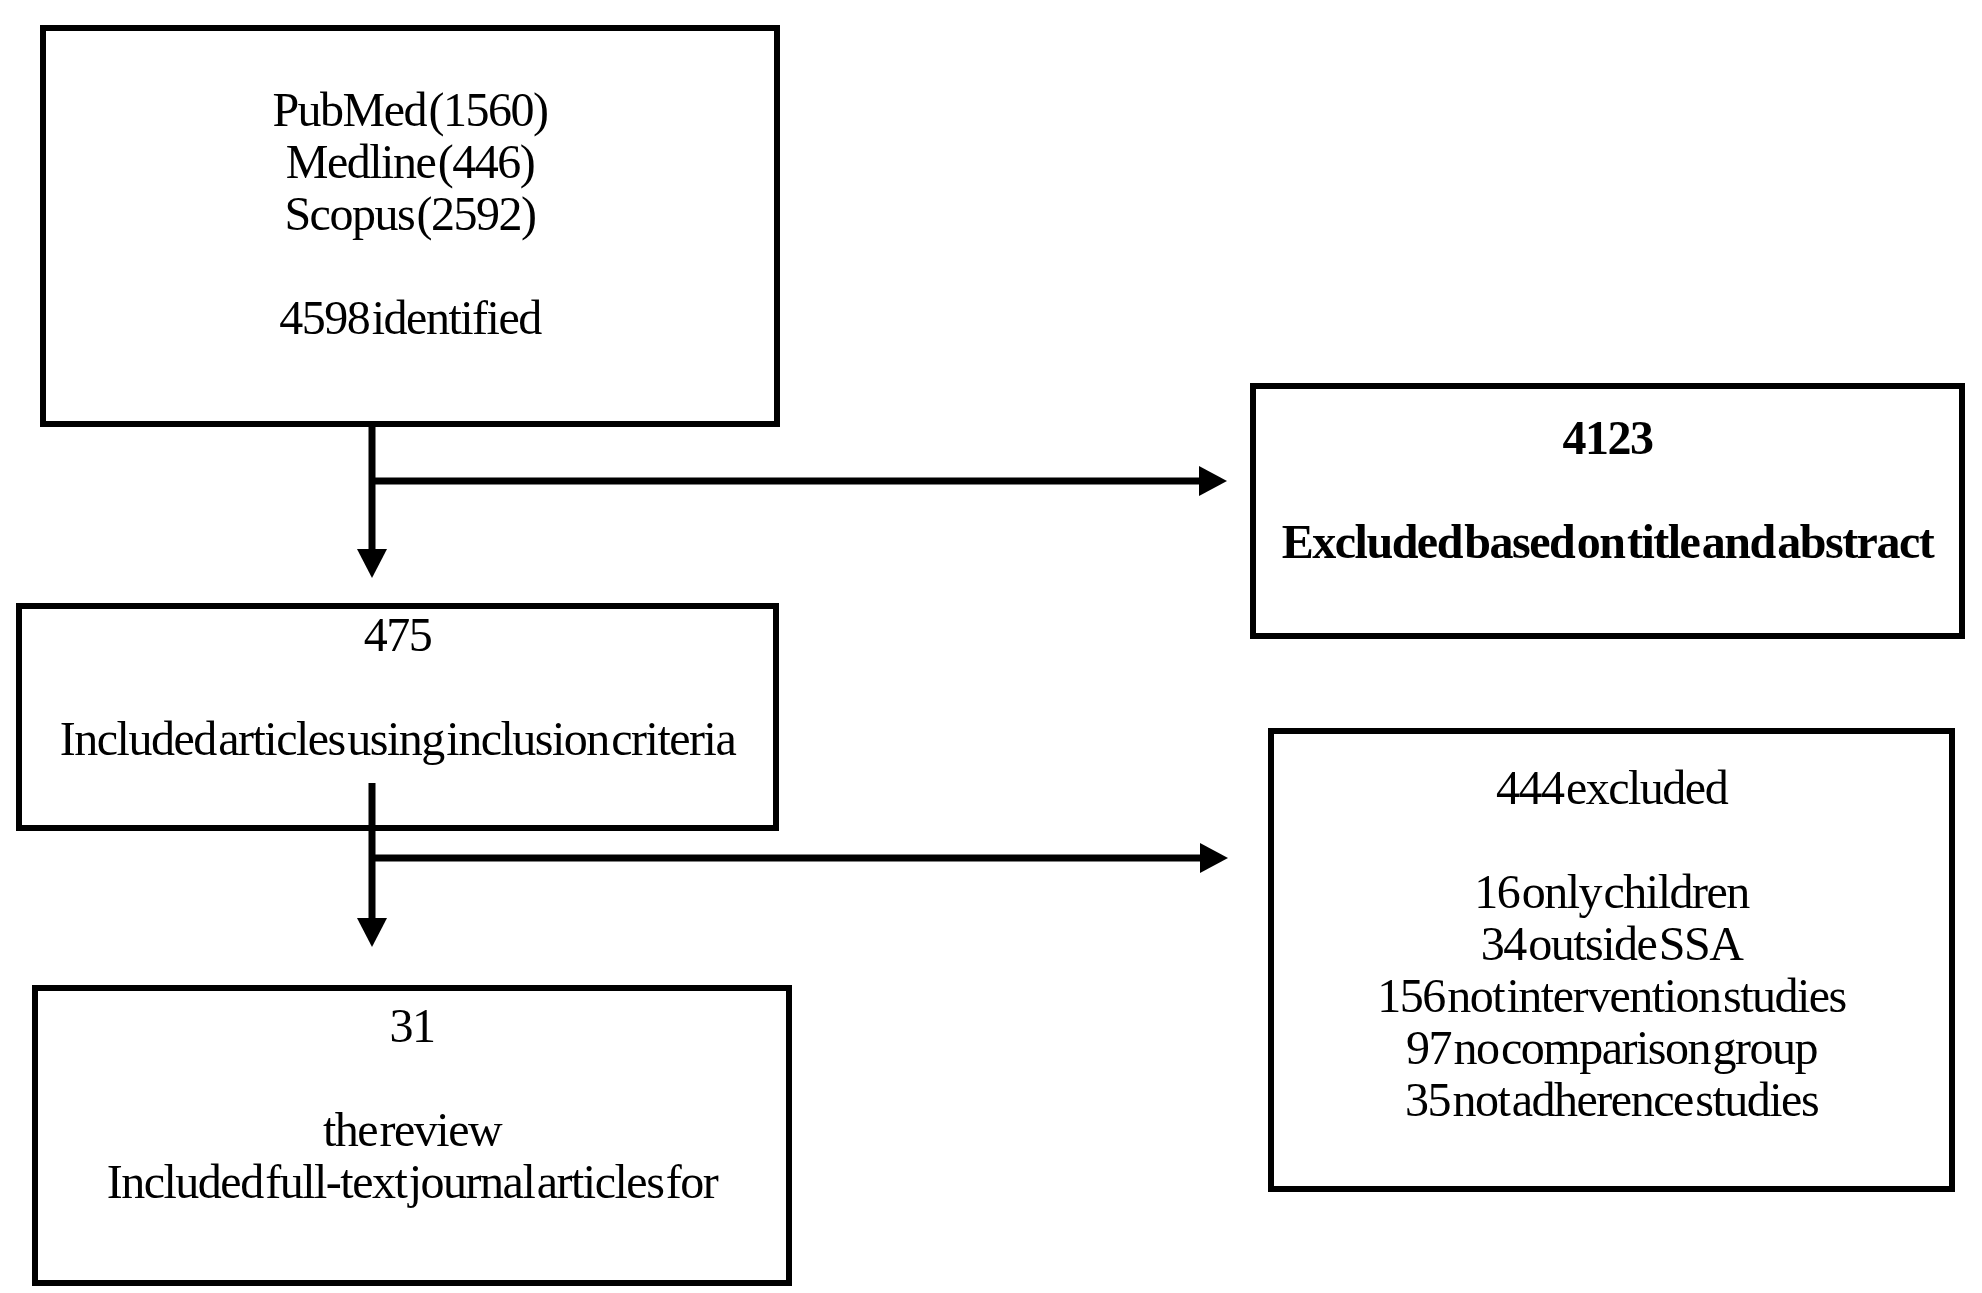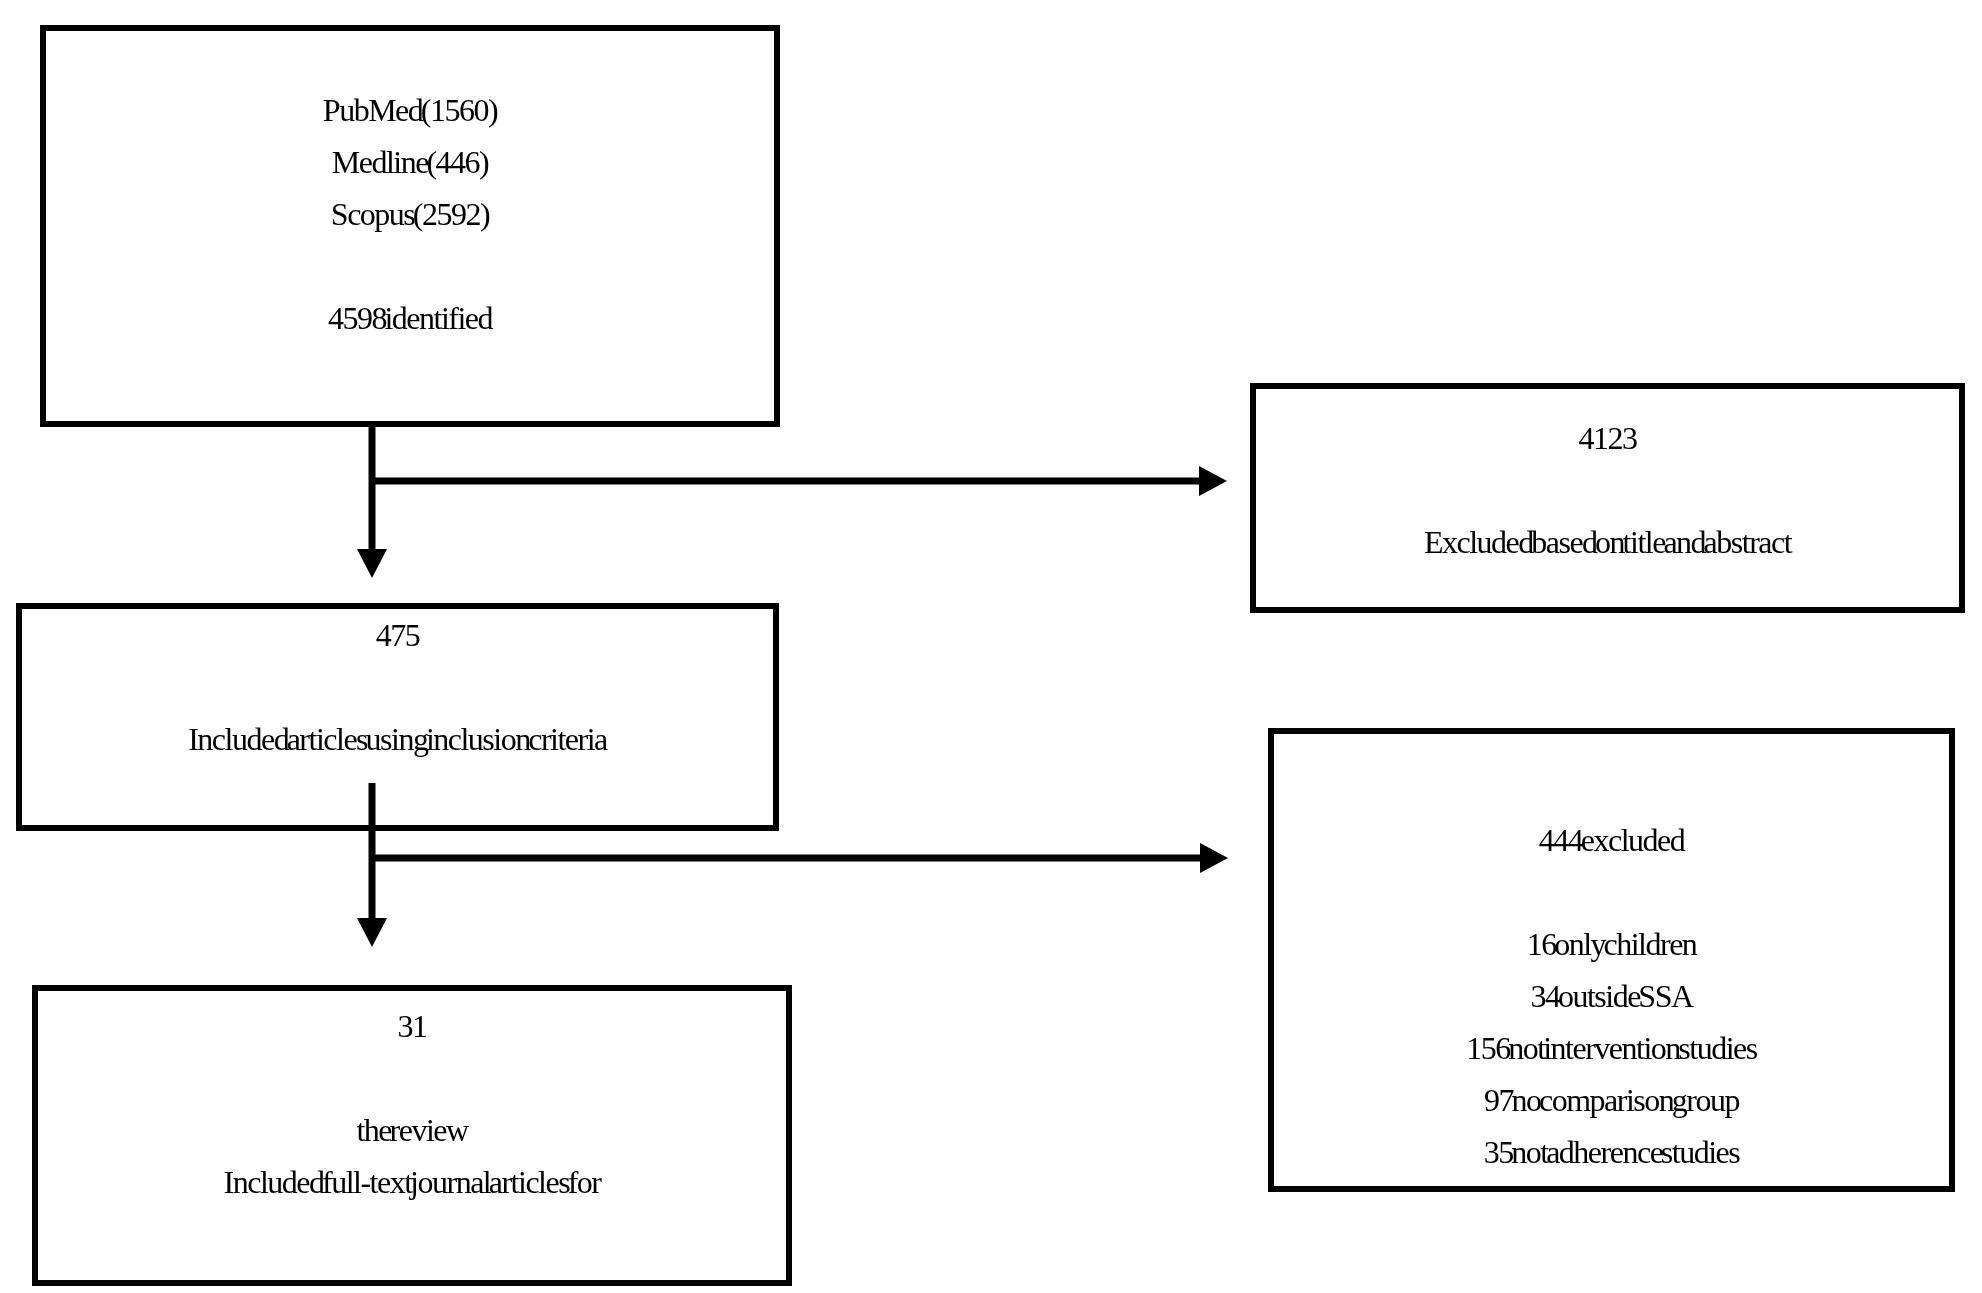--- a/index.html
+++ b/index.html
@@ -15,37 +15,37 @@
     color: #000000;
     font-family: "Liberation Serif", "DejaVu Serif", serif;
     overflow: hidden;
   }
   .box {
     position: absolute;
     box-sizing: border-box;
     border: 6px solid #000000;
     background: #ffffff;
     text-align: center;
-    font-size: 32px;
+    font-size: 48px;
     line-height: 52px;
     letter-spacing: -1.5px;
     word-spacing: -8px;
   }
   .line {
     min-height: 52px;
     white-space: nowrap;
   }
   .spacer {
     min-height: 52px;
   }
   
   #box-identification      { left: 40px;   top: 25px;  width: 740px; height: 402px; padding-top: 53px; }
-  #box-excluded-title      { left: 1250px; top: 383px; width: 715px; height: 230px; padding-top: 23px; }
+  #box-excluded-title      { left: 1250px; top: 383px; width: 715px; height: 256px; padding-top: 23px; font-weight: bold; }
   #box-included-criteria   { left: 16px;   top: 603px; width: 763px; height: 228px; padding-top: 0; }
-  #box-excluded-fulltext   { left: 1268px; top: 728px; width: 687px; height: 464px; padding-top: 80px; }
+  #box-excluded-fulltext   { left: 1268px; top: 728px; width: 687px; height: 464px; padding-top: 28px; }
   #box-included-review     { left: 32px;   top: 985px; width: 760px; height: 301px; padding-top: 9px; }
 
   svg.arrows {
     position: absolute;
     left: 0;
     top: 0;
     width: 1982px;
     height: 1293px;
     pointer-events: none;
   }

